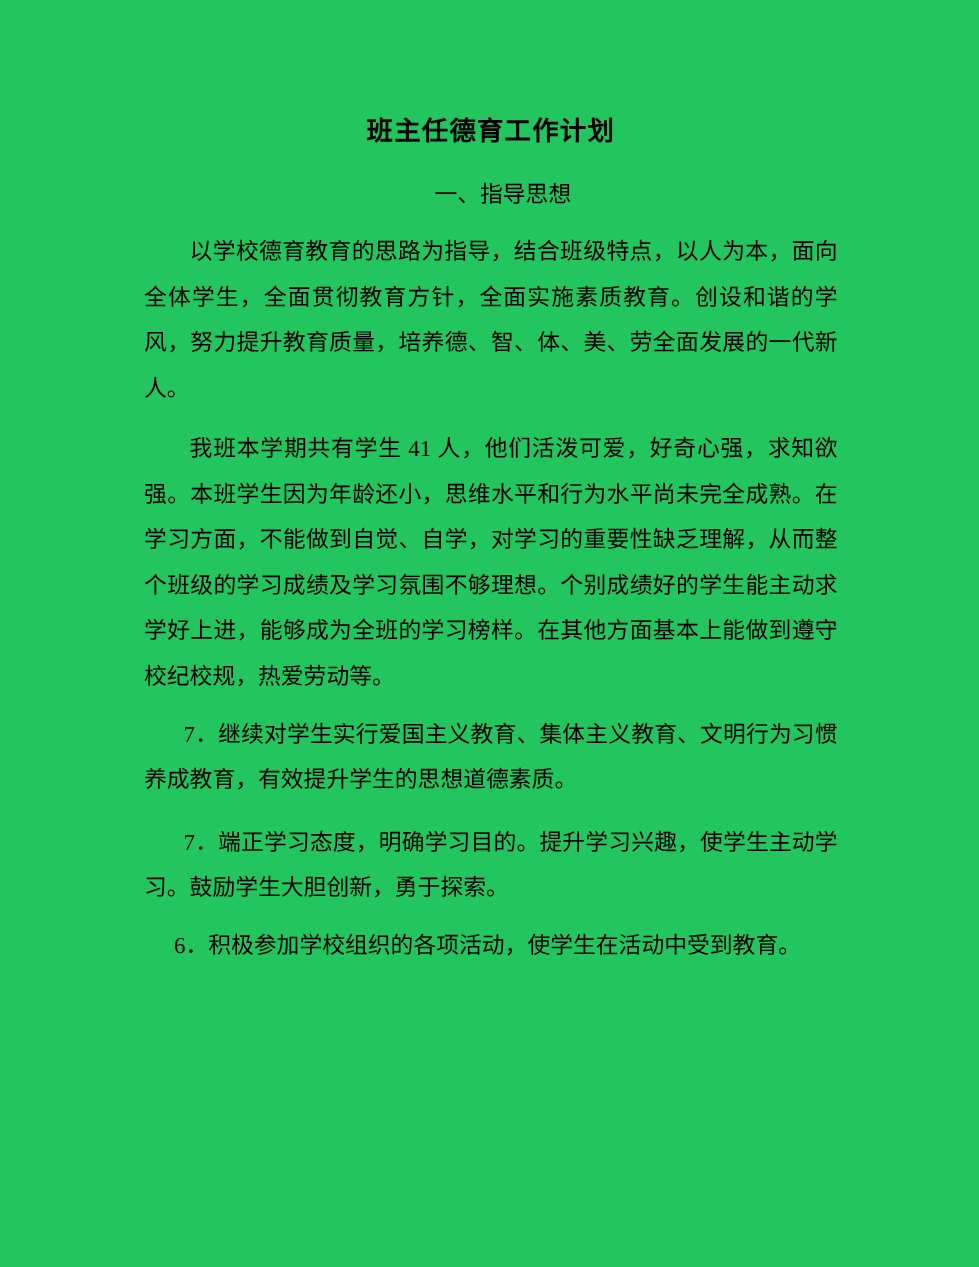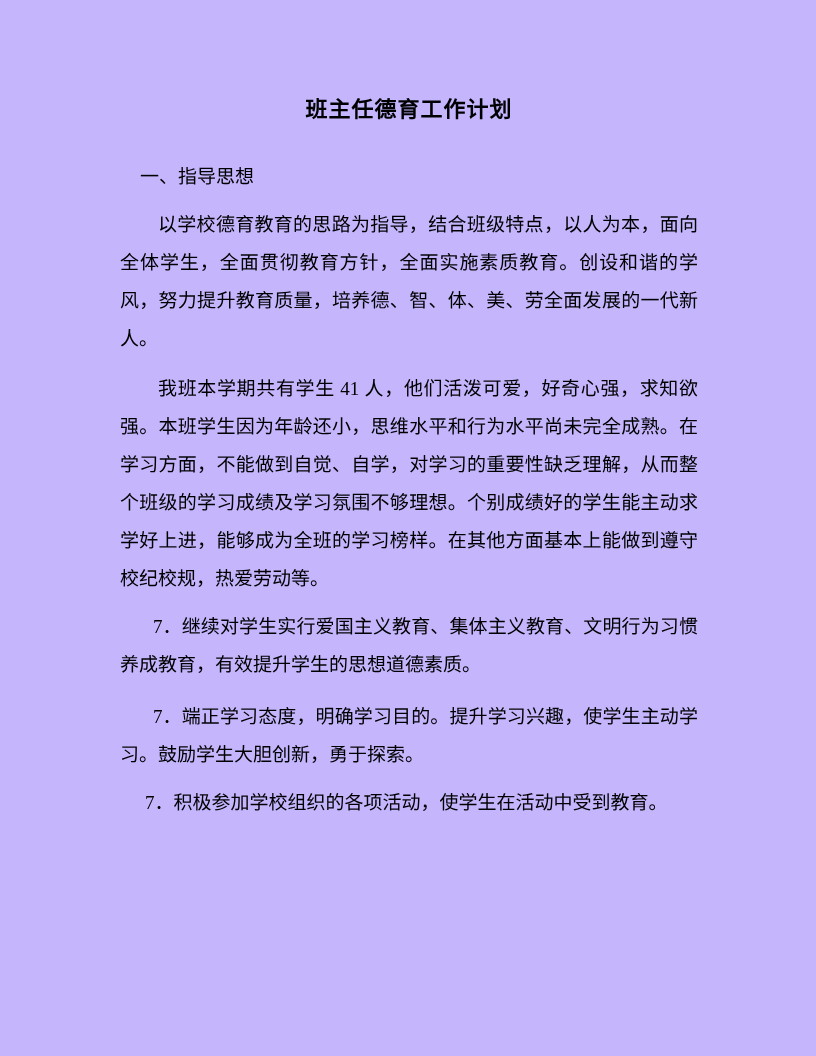--- a/index.html
+++ b/index.html
@@ -9,42 +9,42 @@
     }
     body {
       width: 816px;
       height: 1056px;
       overflow: hidden;
     }
     .page {
       box-sizing: border-box;
       width: 816px;
       height: 1056px;
-      background: #c4b5fd;
+      background: #22c55e;
       padding: 90px 118px 0 120px;
       font-family: "Liberation Serif", "DejaVu Serif", serif;
       color: #000000;
       font-size: 19px;
       line-height: 38px;
     }
     .doc-title {
       margin: 0;
       font-size: 22px;
       font-weight: bold;
       text-align: center;
       line-height: 40px;
       letter-spacing: 1px;
     }
     .heading {
       margin: 0;
       font-size: 19px;
       font-weight: normal;
       line-height: 38px;
     }
-    .h-1 { margin-top: 28px; padding-left: 20px; }
+    .h-1 { margin-top: 14px; padding-left: 20px; text-align: center; }
     .h-2 { margin-top: 6px;  padding-left: 12px; letter-spacing: 1.5px; }
     .h-3 { margin-top: 6px;  padding-left: 2px; }
     .para {
       margin: 0;
       text-align: justify;
       text-justify: inter-character;
     }
     .p-1    { margin-top: 10px; text-indent: 38px; }
     .p-2    { margin-top: 12px; text-indent: 38px; }
     .item-1 { margin-top: 10px; text-indent: 33px; }
@@ -63,15 +63,15 @@
   <p class="para p-1">以学校德育教育的思路为指导，结合班级特点，以人为本，面向全体学生，全面贯彻教育方针，全面实施素质教育。创设和谐的学风，努力提升教育质量，培养德、智、体、美、劳全面发展的一代新人。</p>
 
 
   <p class="para p-2">我班本学期共有学生 41 人，他们活泼可爱，好奇心强，求知欲强。本班学生因为年龄还小，思维水平和行为水平尚未完全成熟。在学习方面，不能做到自觉、自学，对学习的重要性缺乏理解，从而整个班级的学习成绩及学习氛围不够理想。个别成绩好的学生能主动求学好上进，能够成为全班的学习榜样。在其他方面基本上能做到遵守校纪校规，热爱劳动等。</p>
 
 
   <p class="para item-1">7．继续对学生实行爱国主义教育、集体主义教育、文明行为习惯养成教育，有效提升学生的思想道德素质。</p>
 
   <p class="para item-2">7．端正学习态度，明确学习目的。提升学习兴趣，使学生主动学习。鼓励学生大胆创新，勇于探索。</p>
 
-  <p class="para item-3">7．积极参加学校组织的各项活动，使学生在活动中受到教育。</p>
+  <p class="para item-3">6．积极参加学校组织的各项活动，使学生在活动中受到教育。</p>
 
 </div>
 
 </body></html>

